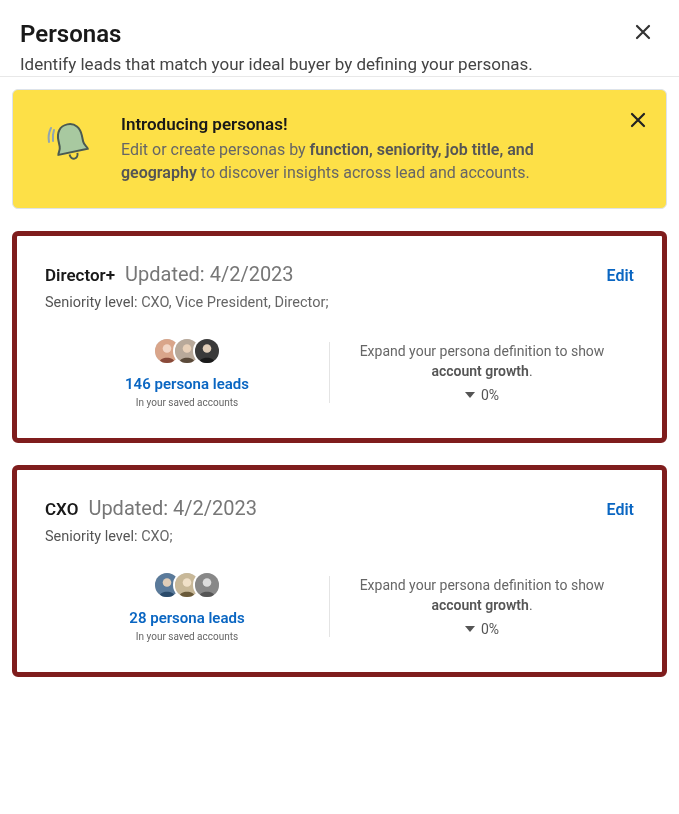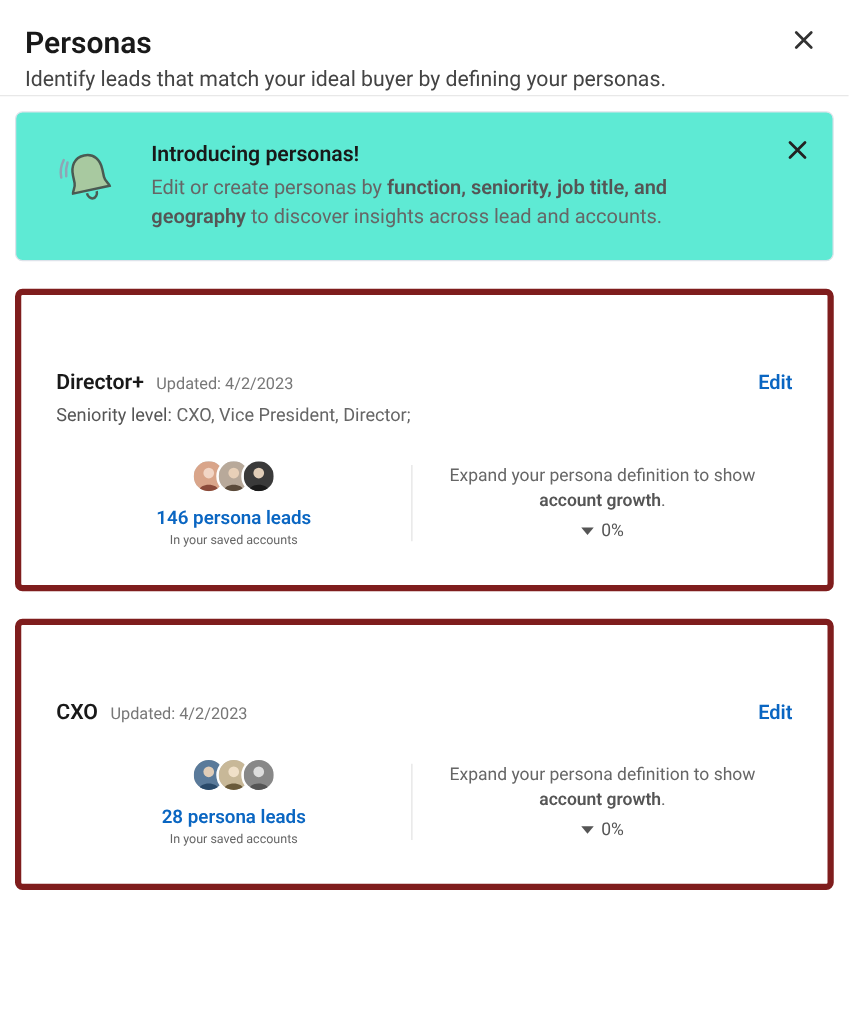--- a/index.html
+++ b/index.html
@@ -35,21 +35,21 @@
       position: absolute;
       top: 22px;
       right: 26px;
       cursor: pointer;
       color: #444;
     }
     .content {
       padding: 12px;
     }
     .banner {
-      background: #5eead4;
+      background: #fde047;
       border: 1px solid #dde3ea;
       border-radius: 6px;
       padding: 24px 24px 24px 28px;
       display: flex;
       align-items: flex-start;
       gap: 24px;
       position: relative;
     }
     .bell-wrap {
       flex-shrink: 0;
@@ -101,23 +101,22 @@
       align-items: baseline;
       gap: 10px;
       flex-wrap: wrap;
     }
     .card-name {
       font-size: 17px;
       font-weight: 600;
       color: #191919;
     }
     .card-updated {
-      font-size: 13px;
+      font-size: 20px;
       color: #777;
-      margin-top: 38px;
     }
     .card-edit {
       color: #0a66c2;
       font-weight: 600;
       font-size: 16px;
       cursor: pointer;
     }
     .card-seniority {
       font-size: 14.5px;
       color: #666;
@@ -306,20 +305,23 @@
   <div class="card">
     <div class="card-header">
       <div class="card-name-line">
         <span class="card-name">CXO</span>
         <span class="card-updated">
           <span>Updated: </span><span>4/2/2023</span>
         </span>
       </div>
       <span class="card-edit">Edit</span>
     </div>
+    <div class="card-seniority">
+      <span class="label">Seniority level: </span><span>CXO;</span>
+    </div>
     <div class="card-body">
       <div class="card-left">
         <div class="avatars">
           <div class="avatar">
               <svg viewBox="0 0 28 28">
                 <rect width="28" height="28" fill="#5a7a9a"></rect>
                 <circle cx="14" cy="11" r="5" fill="#e0cdb8"></circle>
                 <path d="M5 28 C5 20 23 20 23 28 Z" fill="#2a4a6a"></path>
               </svg>
             </div>

